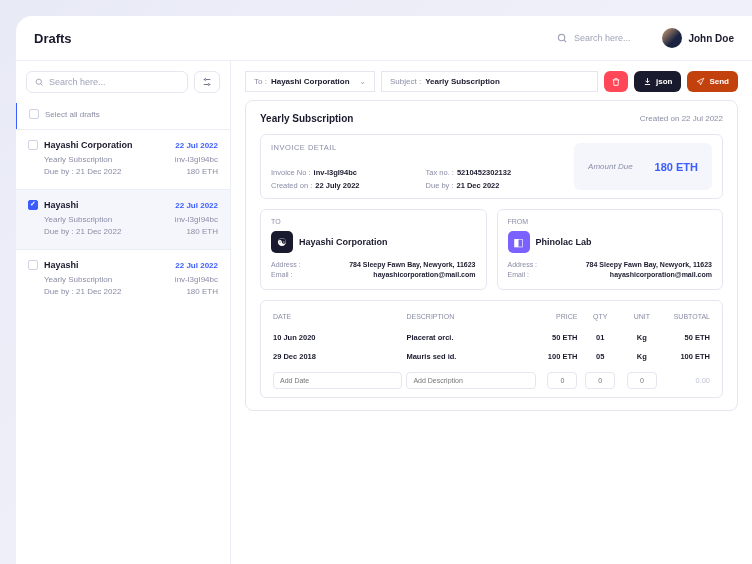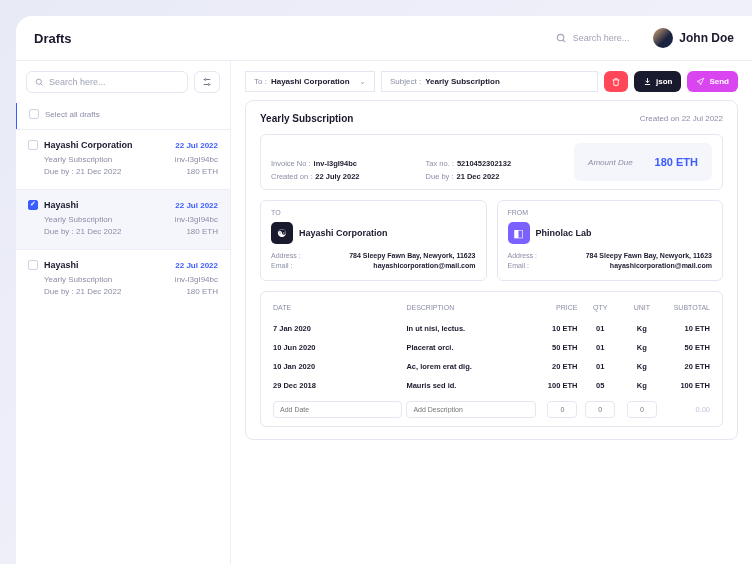--- a/index.html
+++ b/index.html
@@ -3,21 +3,21 @@
 <meta charset="utf-8">
 <style>
 * { margin: 0; padding: 0; box-sizing: border-box; font-family: -apple-system, BlinkMacSystemFont, "Segoe UI", sans-serif; }
 body { background: linear-gradient(135deg, #e8eaf6 0%, #f5f5fc 100%); width: 752px; height: 564px; overflow: hidden; padding: 16px 0 0 16px; }
 .app { background: #fff; border-radius: 16px 0 0 0; width: 100%; height: 100%; display: flex; flex-direction: column; font-size: 9px; color: #1a1a2e; overflow: hidden; }
 .topbar { display: flex; align-items: center; padding: 12px 18px; gap: 0; }
 .title { font-size: 13px; font-weight: 700; }
 .spacer { flex: 1; }
 .search-global { display: flex; align-items: center; gap: 6px; color: #a0a3b8; }
 .avatar { width: 20px; height: 20px; border-radius: 50%; background: linear-gradient(135deg, #d4a574 0%, #1a2340 60%); }
-.user { display: flex; align-items: center; gap: 6px; margin-left: 24px; font-weight: 600; font-size: 12px; }
+.user { display: flex; align-items: center; gap: 6px; margin-left: 32px; font-weight: 600; font-size: 10px; }
 .main { display: flex; flex: 1; border-top: 1px solid #eceef5; overflow: hidden; }
 .sidebar { width: 215px; border-right: 1px solid #eceef5; display: flex; flex-direction: column; }
 .side-tools { display: flex; gap: 6px; padding: 10px; }
 .side-search { flex: 1; display: flex; align-items: center; gap: 5px; border: 1px solid #e5e7f0; border-radius: 6px; padding: 5px 8px; color: #a0a3b8; }
 .filter-btn { width: 26px; border: 1px solid #e5e7f0; border-radius: 6px; display: flex; align-items: center; justify-content: center; color: #5a5d76; }
 .select-all { display: flex; align-items: center; gap: 6px; padding: 6px 12px 10px; color: #8a8da6; border-left: 2px solid #3b5cff; margin-left: -1px; font-size: 8px; }
 .checkbox { width: 10px; height: 10px; border: 1px solid #d0d3e2; border-radius: 2px; flex-shrink: 0; }
 .checkbox.checked { background: #3b5cff; border-color: #3b5cff; position: relative; }
 .checkbox.checked::after { content: "✓"; color: #fff; position: absolute; font-size: 7px; top: -1px; left: 1px; }
 .draft-item { padding: 10px 12px; border-top: 1px solid #eceef5; cursor: pointer; }
@@ -28,21 +28,21 @@
 .draft-sub { display: flex; justify-content: space-between; color: #8a8da6; font-size: 8px; padding-left: 16px; margin-bottom: 3px; }
 .content { flex: 1; padding: 10px 14px; overflow: hidden; display: flex; flex-direction: column; gap: 8px; }
 .toolbar { display: flex; gap: 6px; }
 .pill { border: 1px solid #e5e7f0; border-radius: 0; padding: 5px 8px; display: flex; align-items: center; gap: 4px; font-size: 8px; }
 .pill .lbl { color: #8a8da6; }
 .pill .val { font-weight: 600; }
 .chev { color: #a0a3b8; margin-left: 4px; }
 .btn { border-radius: 6px; padding: 5px 9px; display: flex; align-items: center; gap: 4px; font-size: 8px; font-weight: 600; color: #fff; cursor: pointer; }
 .btn-del { background: #ff4757; width: 24px; justify-content: center; padding: 5px 0; }
 .btn-json { background: #1a1a2e; }
-.btn-send { background: #d946ef; }
+.btn-send { background: #c2410c; }
 .card { border: 1px solid #e5e7f0; border-radius: 8px; padding: 12px 14px; }
 .card-head { display: flex; justify-content: space-between; align-items: center; margin-bottom: 10px; }
 .card-title { font-weight: 700; font-size: 10px; }
 .created { color: #8a8da6; font-size: 8px; }
 .detail-box { border: 1px solid #e5e7f0; border-radius: 6px; padding: 8px 10px; display: flex; gap: 12px; margin-bottom: 10px; }
 .detail-left { flex: 1; }
 .detail-title { font-size: 7.5px; color: #8a8da6; letter-spacing: 0.5px; margin-bottom: 6px; }
 .detail-grid { display: grid; grid-template-columns: 1fr 1fr; gap: 4px 18px; font-size: 7.5px; margin-top: 16px; }
 .kv { display: flex; gap: 3px; white-space: nowrap; }
 .kv .k { color: #8a8da6; }
@@ -202,20 +202,21 @@
       </div>
 
       <div class="card">
         <div class="card-head">
           <div class="card-title">Yearly Subscription</div>
           <div class="created">Created on 22 Jul 2022</div>
         </div>
 
         <div class="detail-box">
           <div class="detail-left">
+            <div class="detail-title">INVOICE DETAIL</div>
             <div class="detail-grid">
               <div class="kv">
                   <span class="k">Invoice No :</span>
                   <span class="v">inv-l3gI94bc</span>
                 </div>
               <div class="kv">
                   <span class="k">Tax no. :</span>
                   <span class="v">5210452302132</span>
                 </div>
               <div class="kv">
@@ -274,42 +275,26 @@
               <th>DATE</th>
               <th>DESCRIPTION</th>
               <th class="r">PRICE</th>
               <th class="c">QTY</th>
               <th class="c">UNIT</th>
               <th class="r">SUBTOTAL</th>
             </tr>
               </thead>
             <tbody id="tbody">
                 <tr>
-                  <td>7 Jan 2020</td>
-                  <td>In ut nisi, lectus.</td>
-                  <td class="r">10 ETH</td>
-                  <td class="c">01</td>
-                  <td class="c">Kg</td>
-                  <td class="r">10 ETH</td>
-                </tr>
-                <tr>
                   <td>10 Jun 2020</td>
                   <td>Placerat orci.</td>
                   <td class="r">50 ETH</td>
                   <td class="c">01</td>
                   <td class="c">Kg</td>
                   <td class="r">50 ETH</td>
-                </tr>
-                <tr>
-                  <td>10 Jan 2020</td>
-                  <td>Ac, lorem erat dig.</td>
-                  <td class="r">20 ETH</td>
-                  <td class="c">01</td>
-                  <td class="c">Kg</td>
-                  <td class="r">20 ETH</td>
                 </tr>
                 <tr>
                   <td>29 Dec 2018</td>
                   <td>Mauris sed id.</td>
                   <td class="r">100 ETH</td>
                   <td class="c">05</td>
                   <td class="c">Kg</td>
                   <td class="r">100 ETH</td>
                 </tr>
                 <tr class="add-row">

